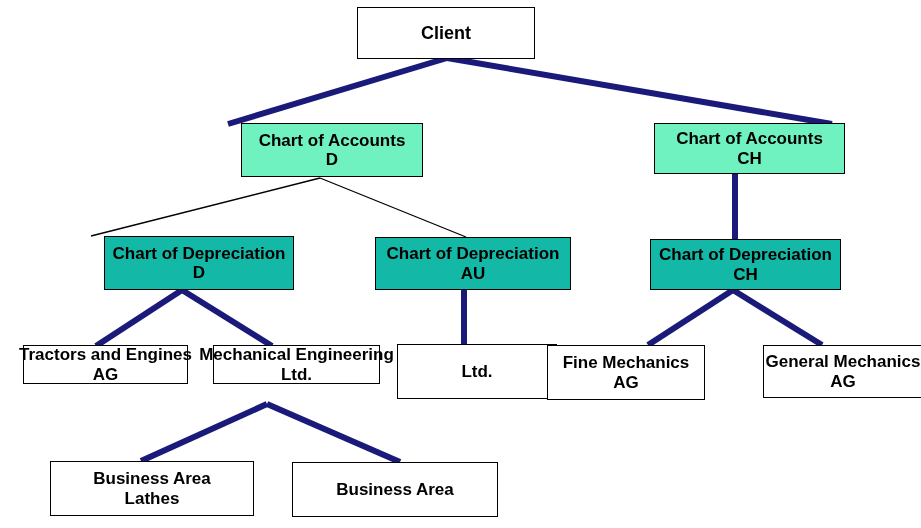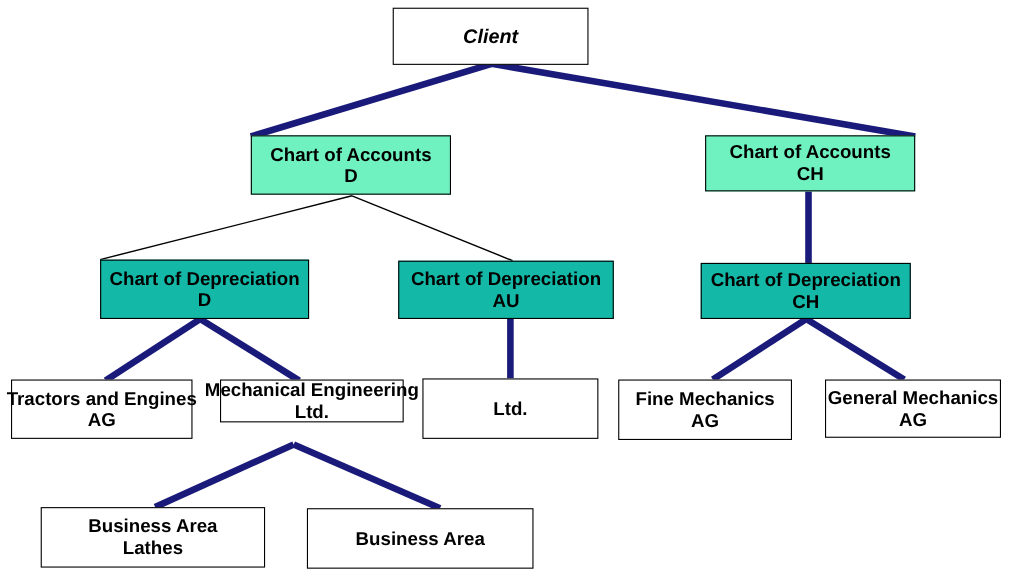--- a/index.html
+++ b/index.html
@@ -42,21 +42,21 @@
     left:100%;top:5px;
     width:5px;height:100%;
     background:#000000;
     z-index:-1;
   }
   .node.green{background:#6ff2c0;}
   .node.cyan{background:#14b8a6;}
   .node.white{background:#ffffff;}
 
   .t18{font-size:18px;}
-  .t17{font-size:17px;}
+  .t17{font-size:17px;margin-left:13px;}
 
   
   .spill{position:relative;z-index:4;}
 </style>
 </head>
 <body>
 
 <div id="canvas">
 
   <svg id="lines" viewBox="0 0 921 528">
@@ -74,21 +74,21 @@
 
     <path d="M 464 290 L 464 344" stroke="#1a1a7a" stroke-width="6" fill="none"></path>
 
     <path d="M 733 290 L 648 345" stroke="#1a1a7a" stroke-width="6" fill="none"></path>
     <path d="M 733 290 L 822 345" stroke="#1a1a7a" stroke-width="6" fill="none"></path>
 
     <path d="M 267 404 L 141 461" stroke="#1a1a7a" stroke-width="6" fill="none"></path>
     <path d="M 267 404 L 400 462" stroke="#1a1a7a" stroke-width="6" fill="none"></path>
   </svg>
 
-  <div class="node white t18" style="left:357px;top:7px;width:178px;height:52px;font-style:italic;">
+  <div class="node white t18" style="left:357px;top:7px;width:178px;height:52px;">
     <span class="l1">Client</span>
   </div>
 
   <div class="node green t17" style="left:228px;top:123px;width:182px;height:54px;">
     <span class="l1 spill">Chart of Accounts</span>
     <span class="l2">D</span>
   </div>
 
   <div class="node green t17" style="left:641px;top:123px;width:191px;height:51px;">
     <span class="l1 spill">Chart of Accounts</span>
@@ -103,35 +103,35 @@
   <div class="node cyan t17" style="left:362px;top:237px;width:196px;height:53px;">
     <span class="l1 spill">Chart of Depreciation</span>
     <span class="l2">AU</span>
   </div>
 
   <div class="node cyan t17" style="left:637px;top:239px;width:191px;height:51px;">
     <span class="l1 spill">Chart of Depreciation</span>
     <span class="l2">CH</span>
   </div>
 
-  <div class="node white t17" style="left:10px;top:345px;width:165px;height:54px;">
+  <div class="node white t17" style="left:10px;top:345px;width:165px;height:39px;">
     <span class="l1 spill">Tractors and Engines</span>
     <span class="l2">AG</span>
   </div>
 
   <div class="node white t17" style="left:200px;top:345px;width:167px;height:39px;">
     <span class="l1 spill">Mechanical Engineering</span>
     <span class="l2">Ltd.</span>
   </div>
 
   <div class="node white t17" style="left:384px;top:344px;width:160px;height:55px;">
     <span class="l2">Ltd.</span>
   </div>
 
-  <div class="node white t17" style="left:562px;top:345px;width:158px;height:55px;">
+  <div class="node white t17" style="left:534px;top:345px;width:158px;height:55px;">
     <span class="l1 spill">Fine Mechanics</span>
     <span class="l2">AG</span>
   </div>
 
   <div class="node white t17" style="left:750px;top:345px;width:160px;height:53px;">
     <span class="l1 spill">General Mechanics</span>
     <span class="l2">AG</span>
   </div>
 
   <div class="node white t17" style="left:37px;top:461px;width:204px;height:55px;">

